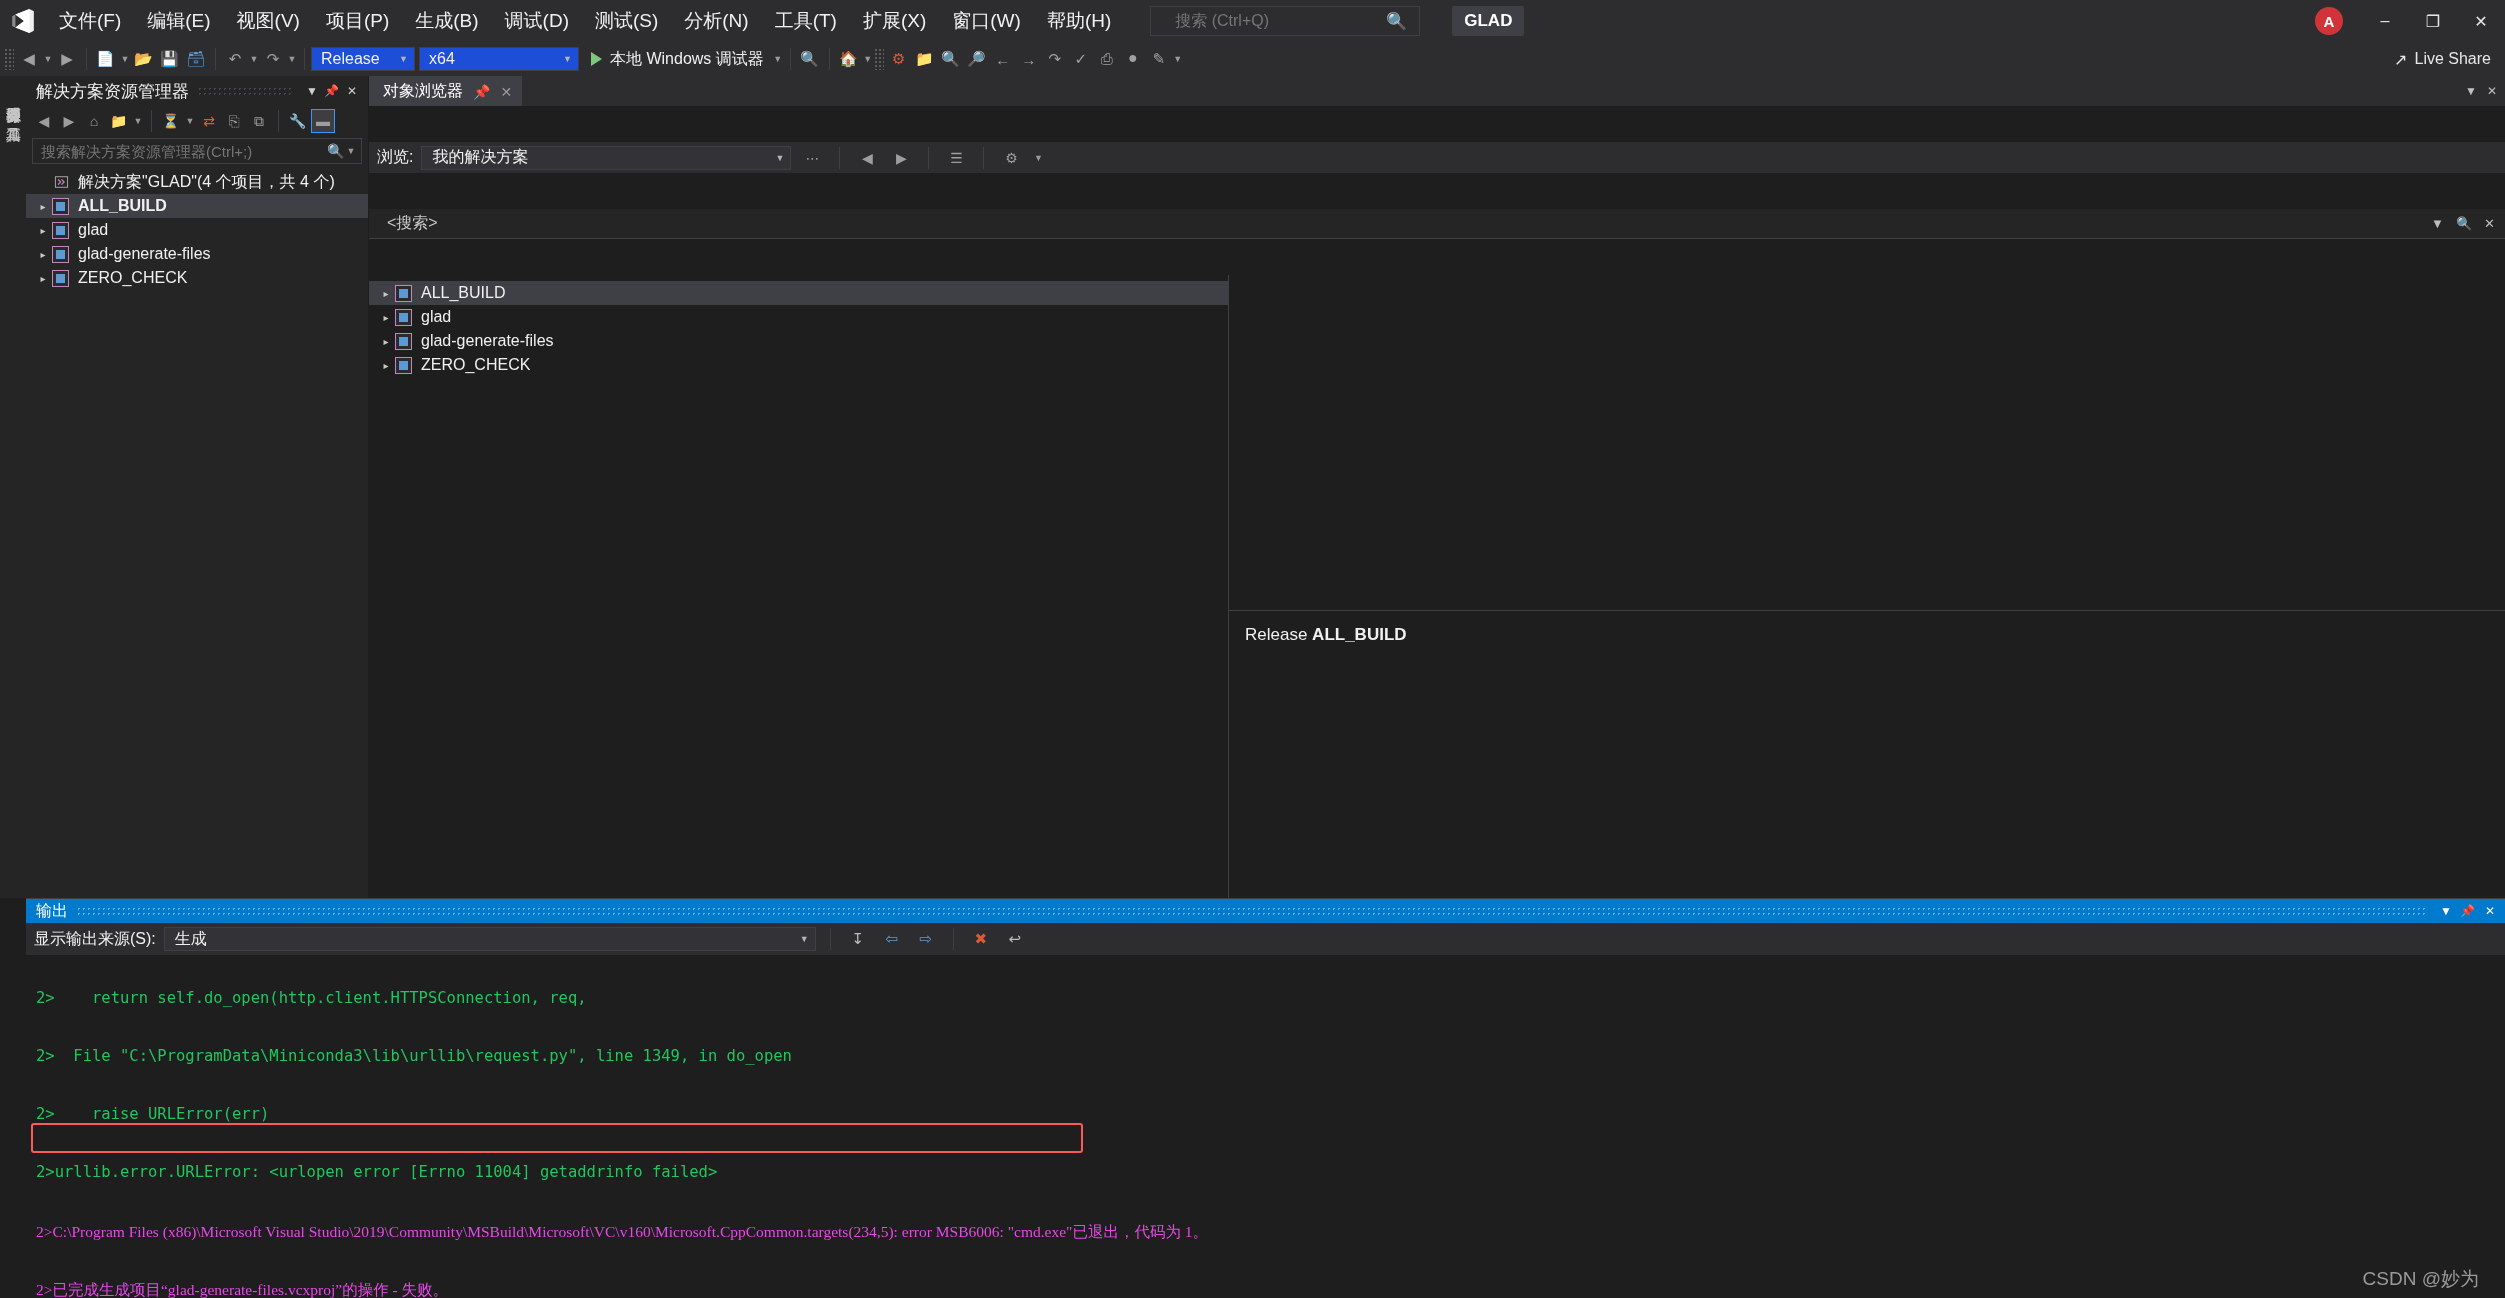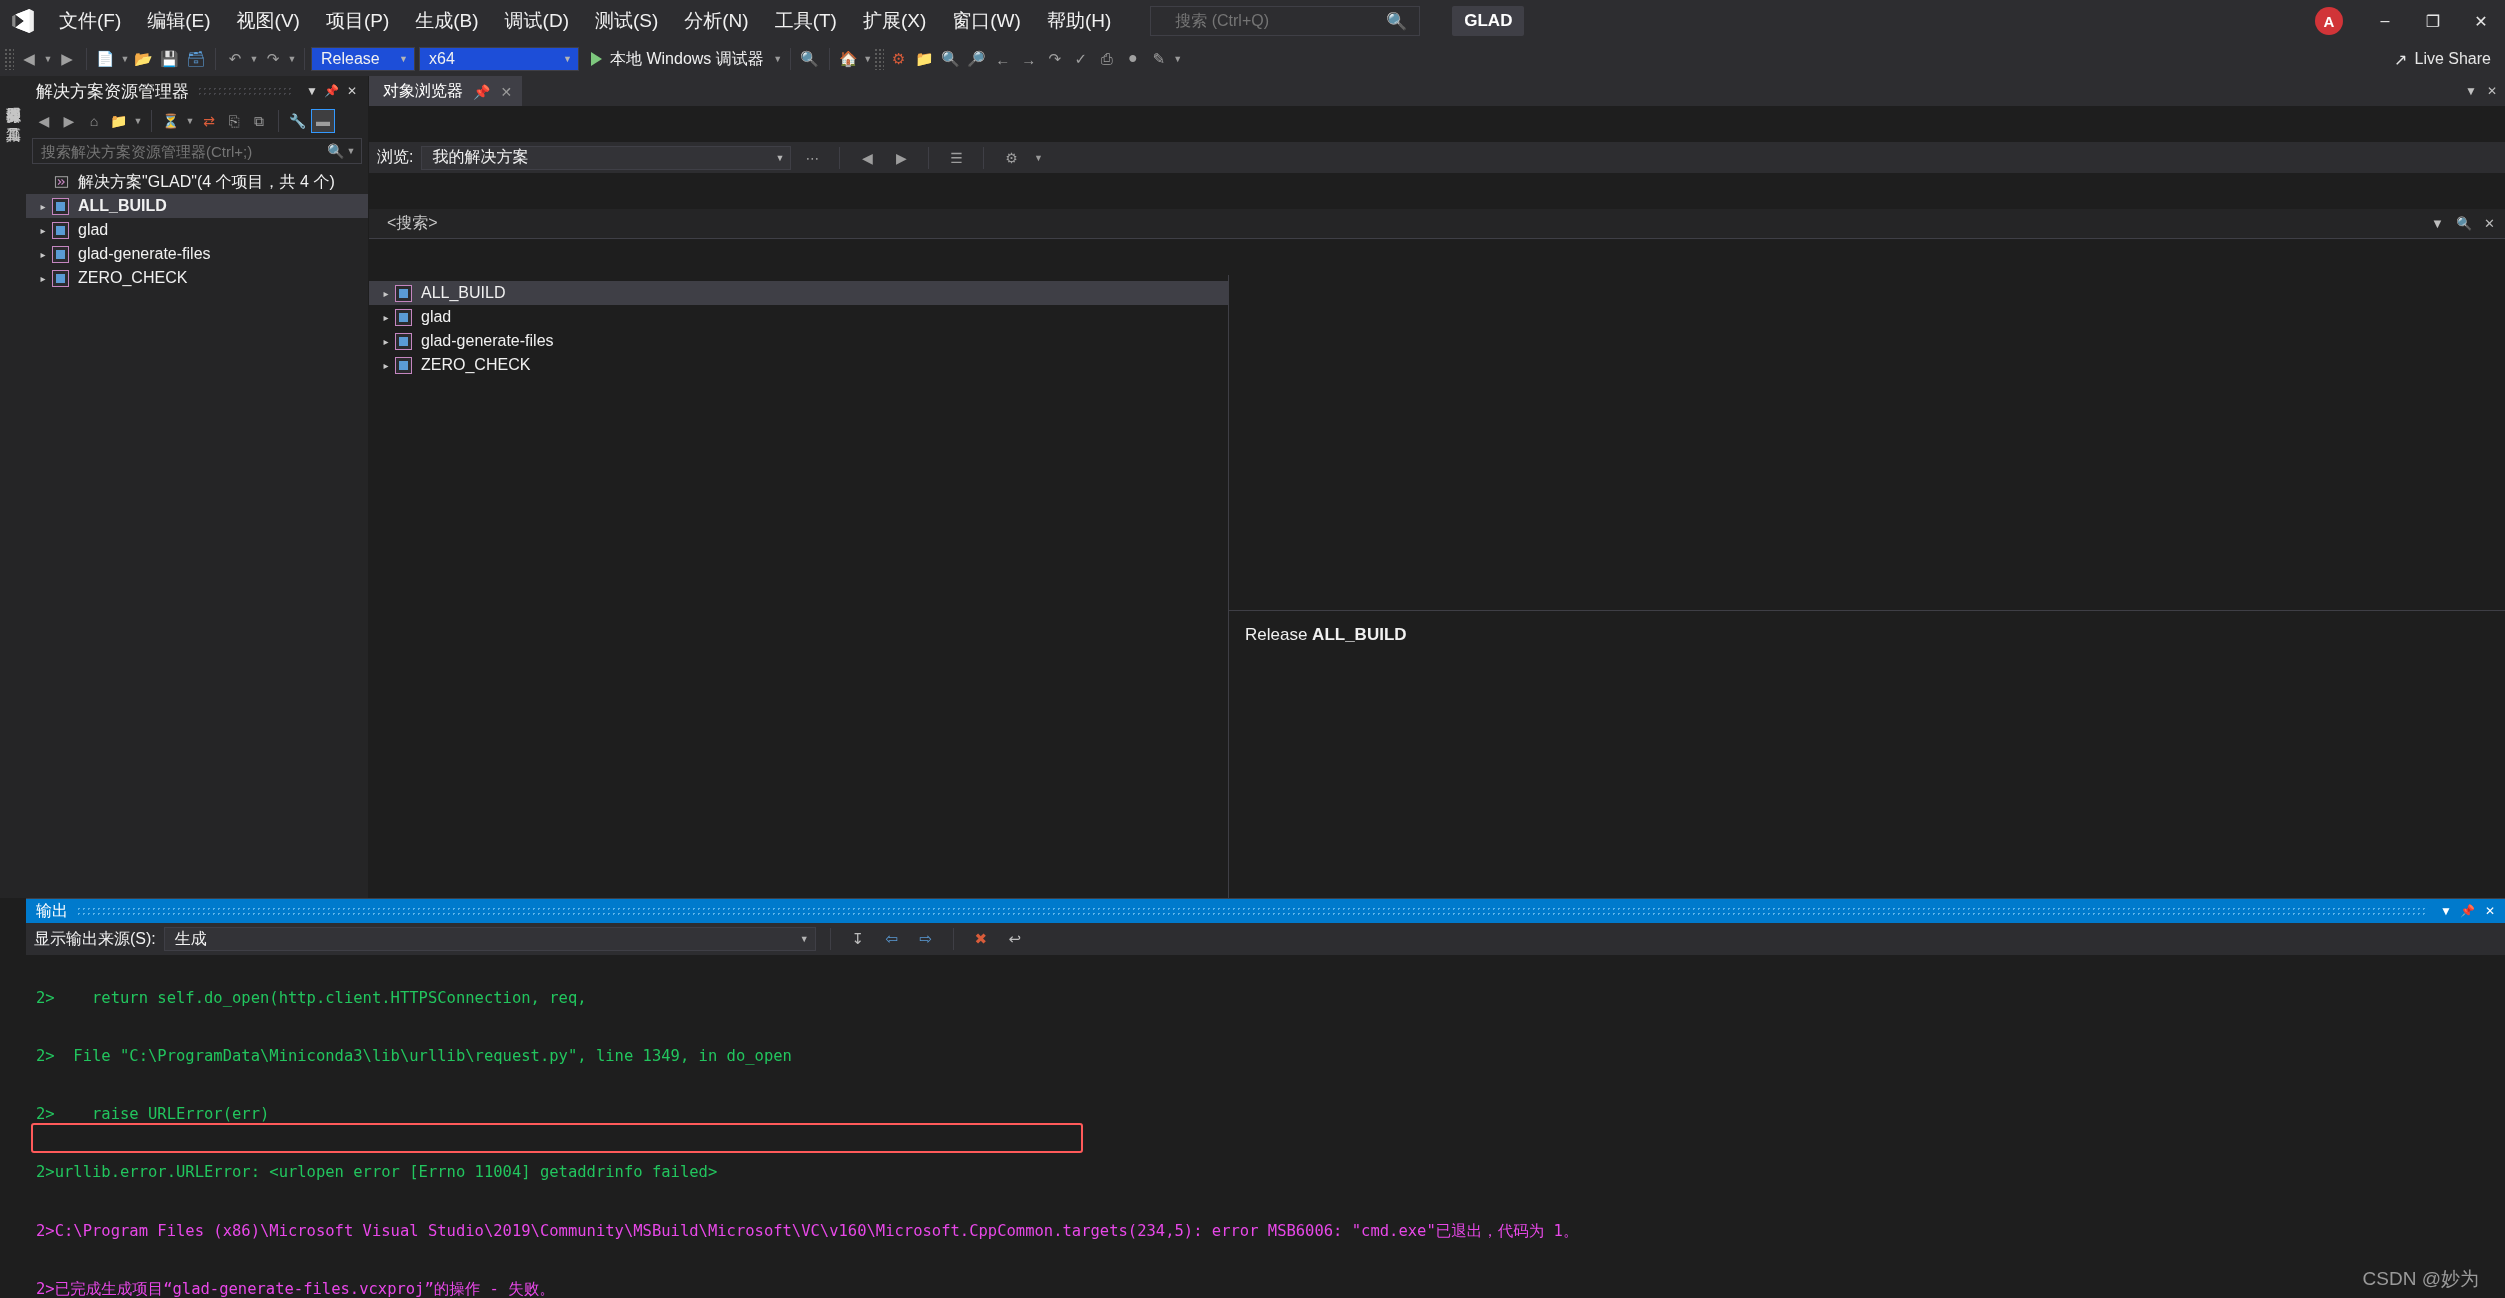--- a/index.html
+++ b/index.html
@@ -182,21 +182,21 @@
               font-size:16px;color:#f1f1f1;}
   .out-combo .car{font-size:9px;color:#b5b5b5;}
   .ot-ico{ width:26px;height:24px;display:flex;align-items:center;justify-content:center;
            color:#bdbdbd;font-size:15px;}
   .out-text{
     flex:1; overflow:hidden; background:#1e1e1e; position:relative;
     font-family:"DejaVu Sans Mono","Liberation Mono",monospace;
     font-size:15.5px; line-height:19.4px; padding:2px 0 0 10px; white-space:pre;
   }
   .oline{ height:19.4px; white-space:pre; }
-  .g{ color:#22c55e;} .m{ color:#e848e8;}
+  .g{ color:#22c55e;} .m{ color:#e848e8;font-family:Liberation Serif, serif;}
   .errbox{
     position:absolute; border:2px solid #ff5a5a; border-radius:3px;
     pointer-events:none;
   }
   .watermark{
     position:absolute; right:26px; bottom:6px; color:#9a9a9a; font-size:19px;
   }
 </style>
 </head>
 <body>

